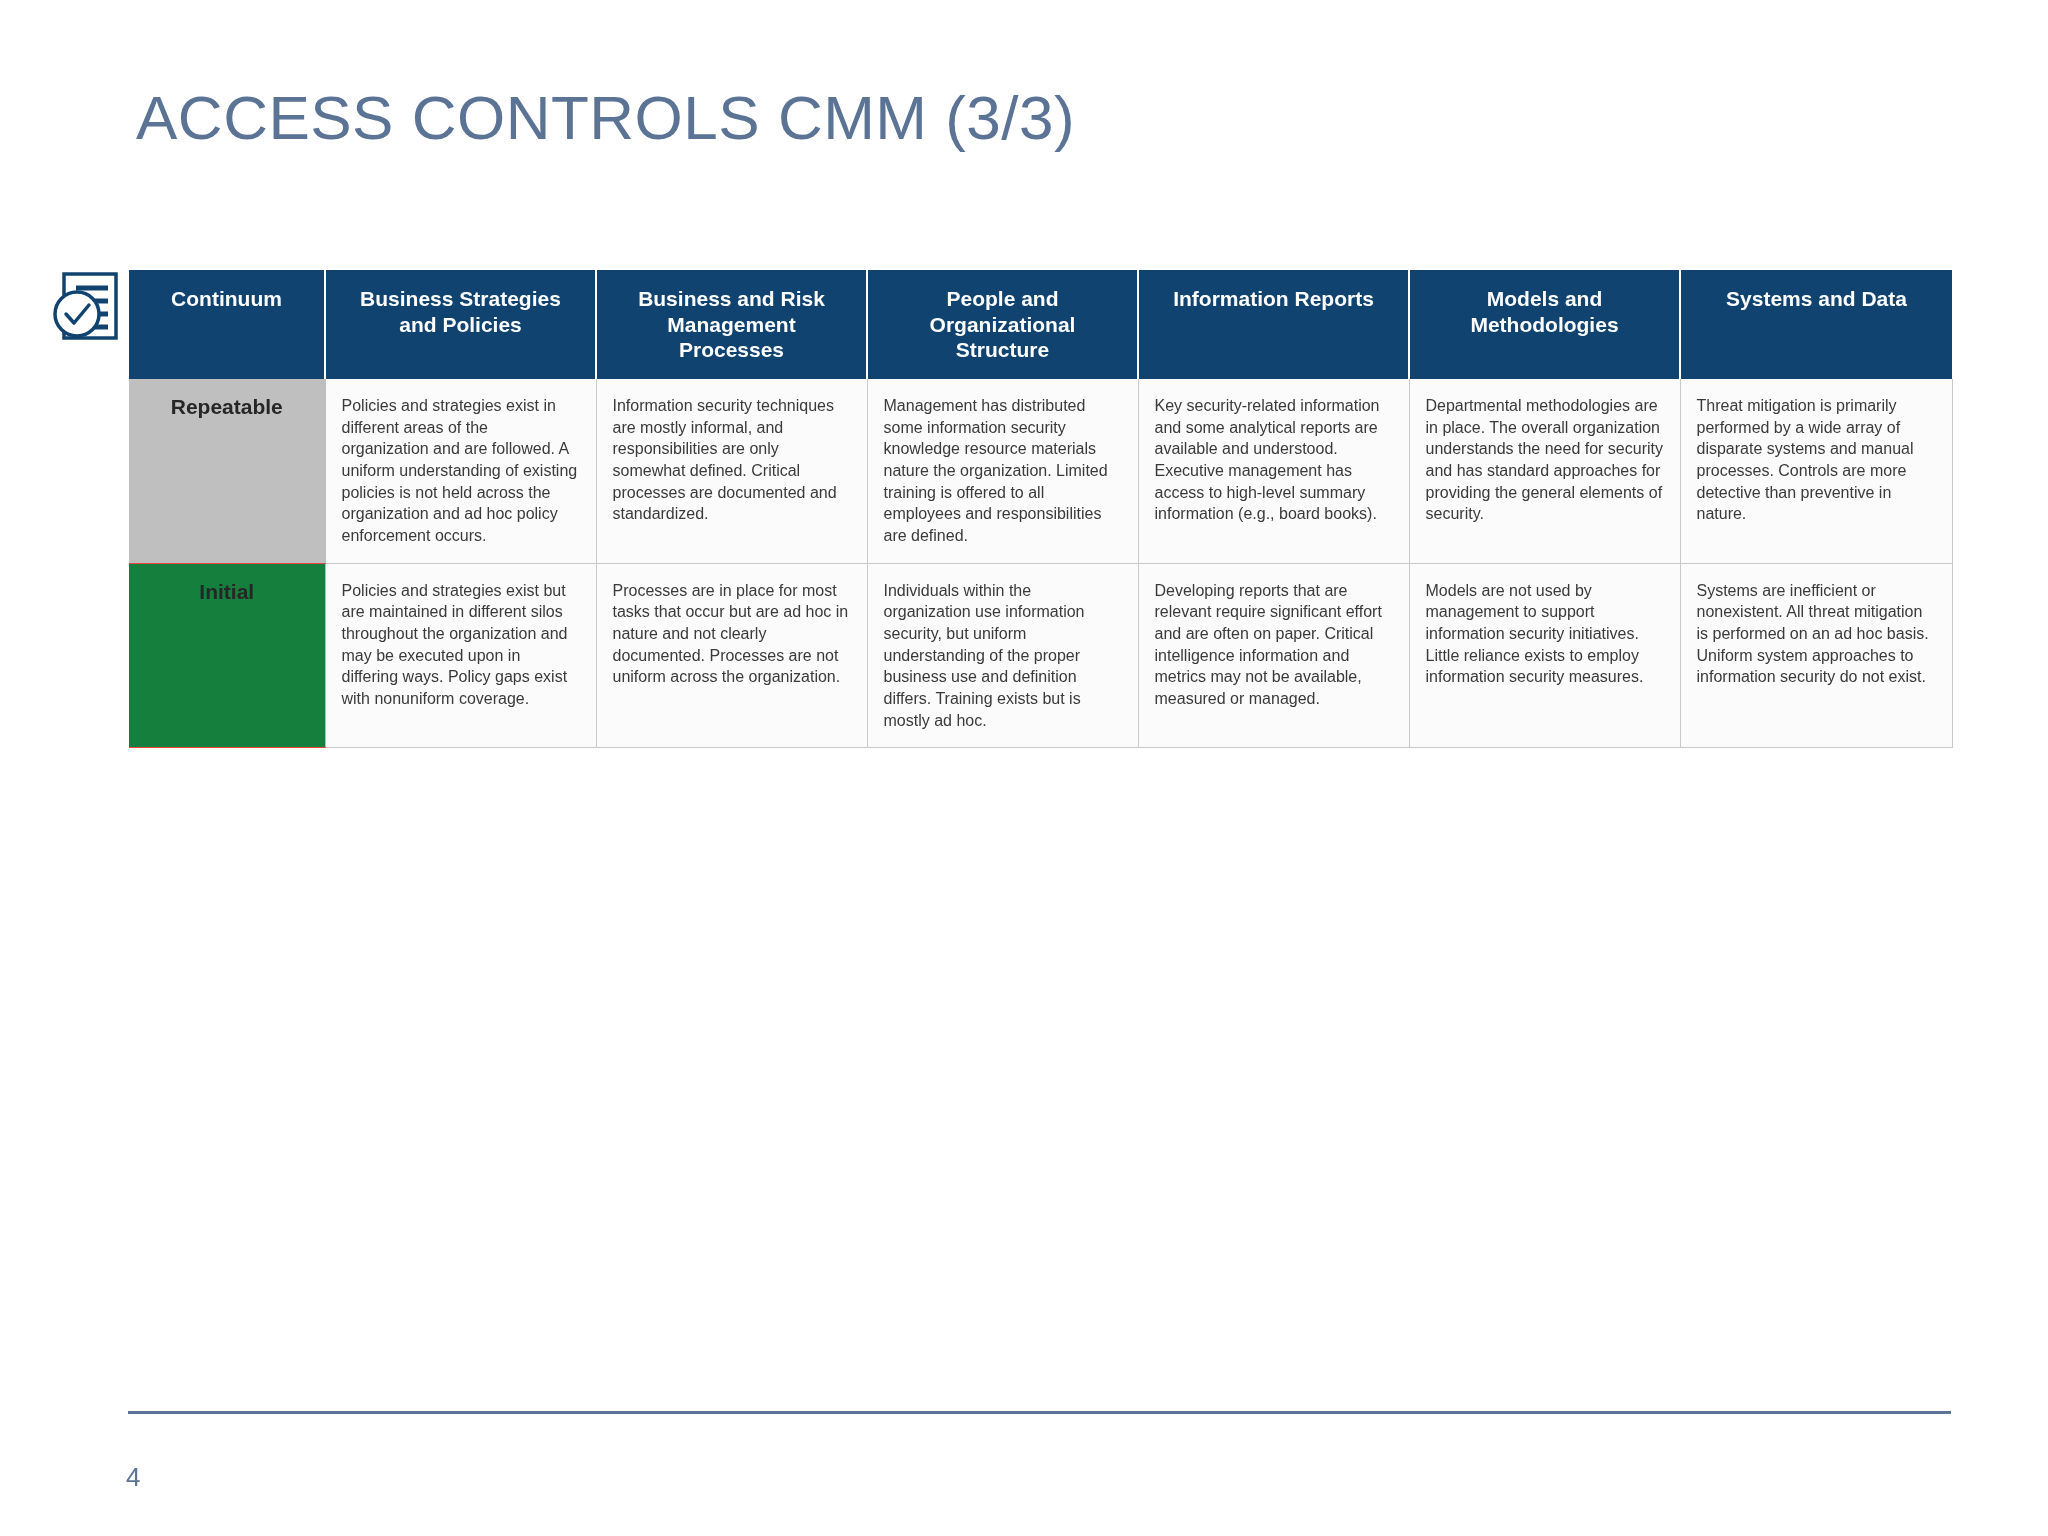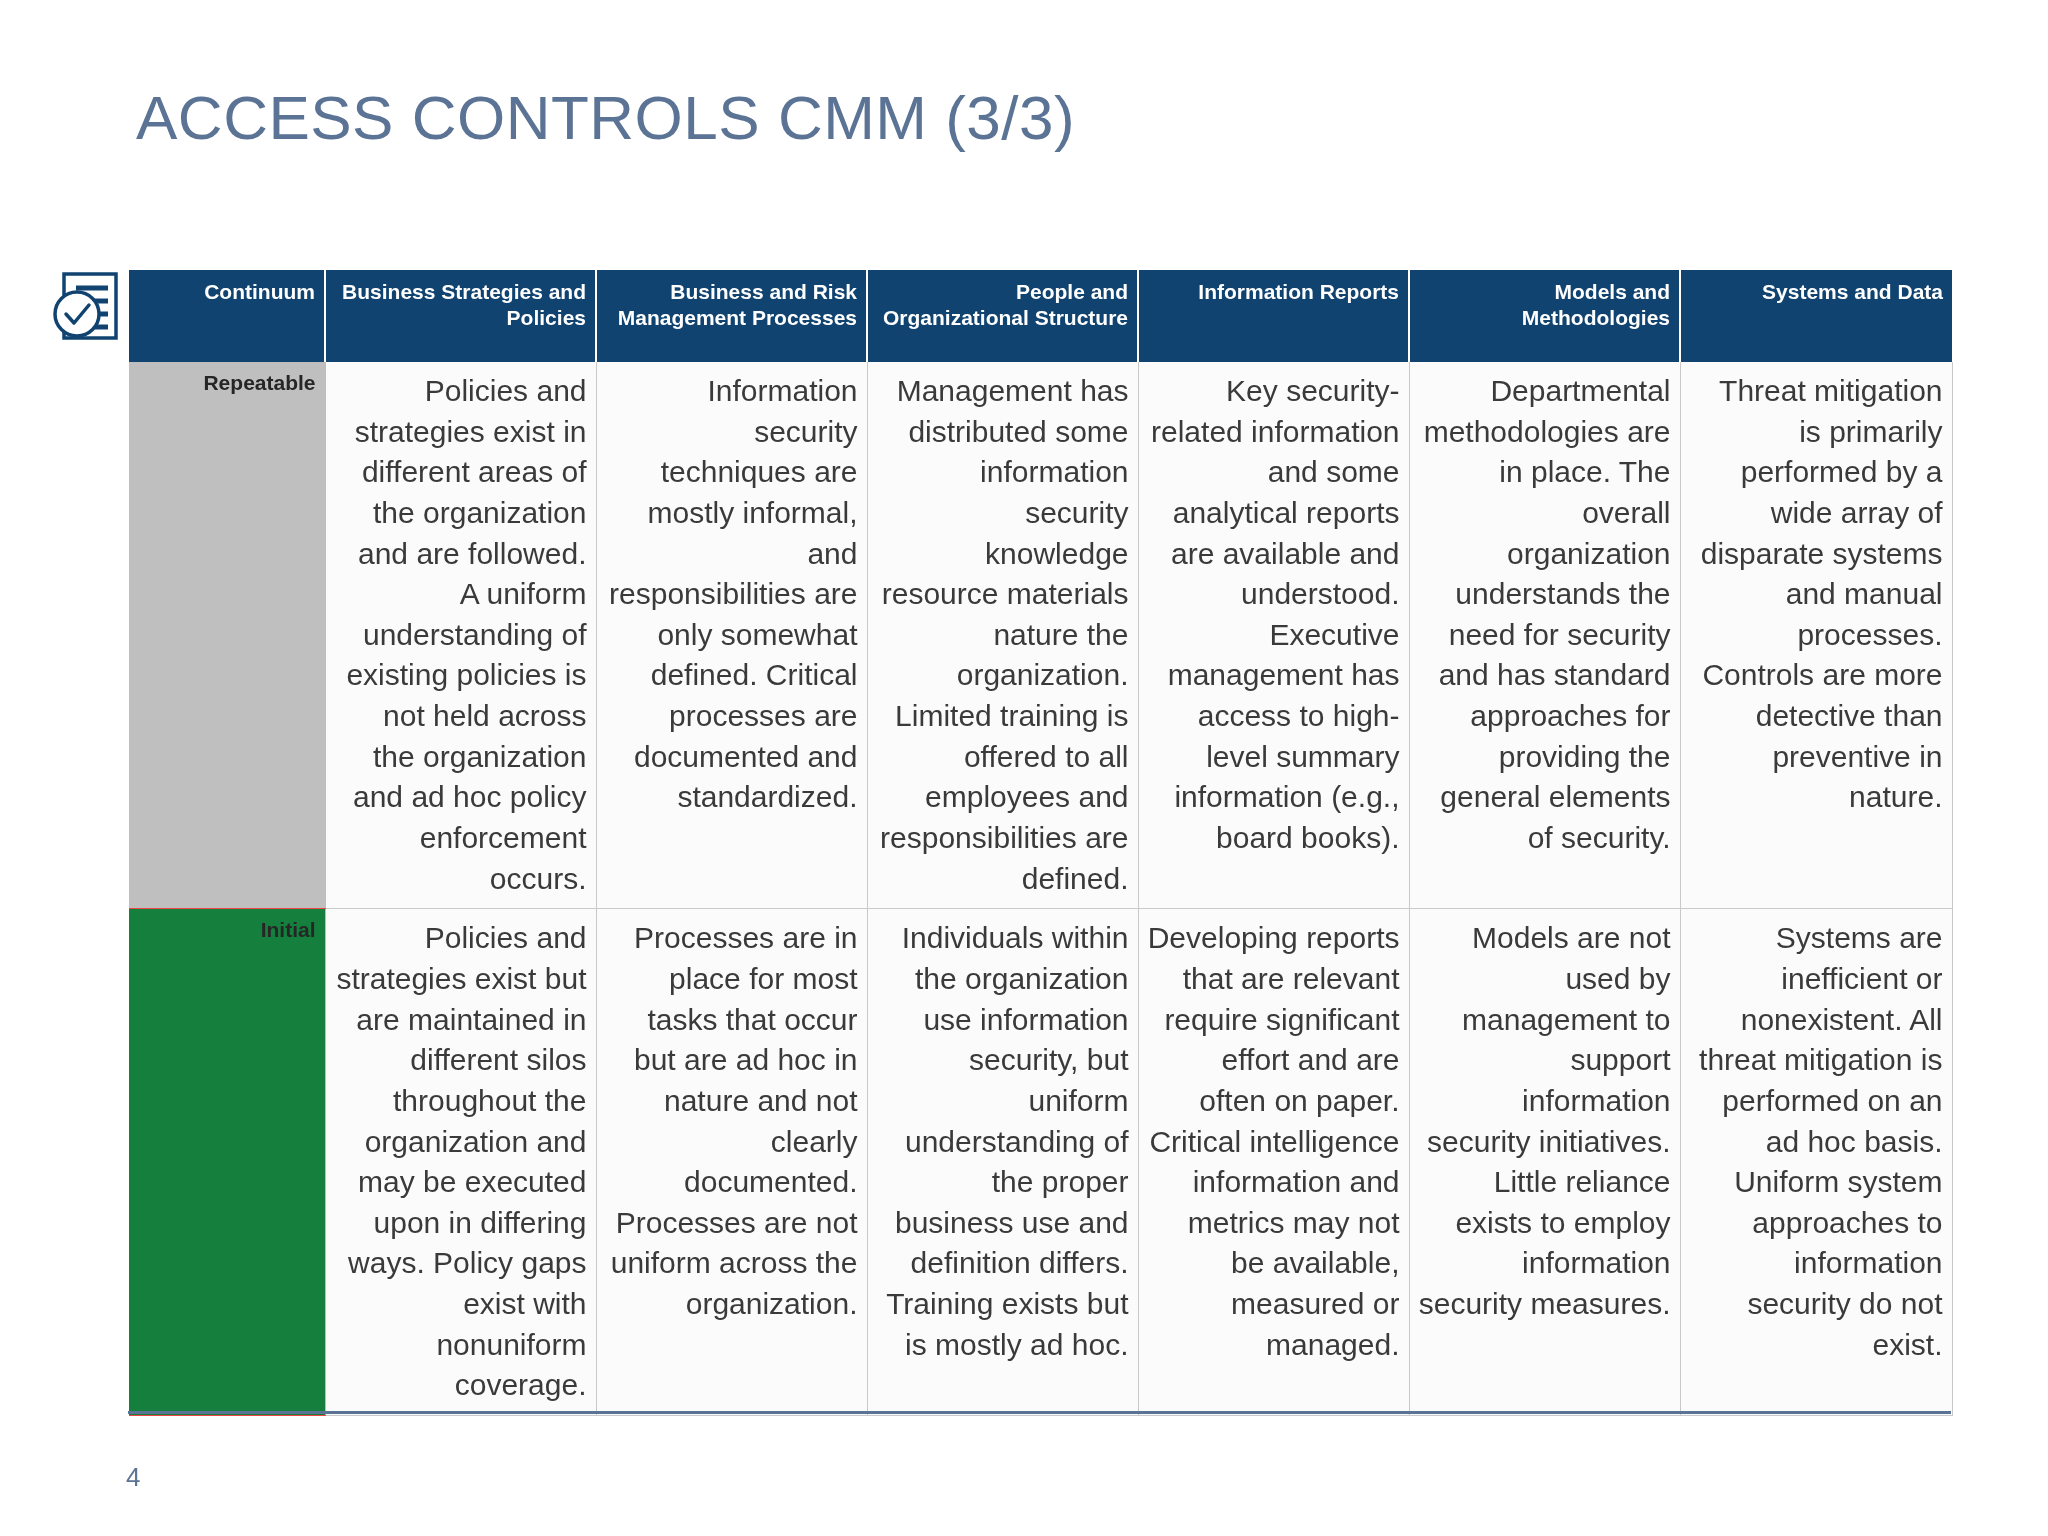--- a/index.html
+++ b/index.html
@@ -45,22 +45,21 @@
     width: 1822px;
   }
   table.cmm-table {
     border-collapse: collapse;
     table-layout: fixed;
     width: 1822px;
   }
   table.cmm-table th,
   table.cmm-table td {
     vertical-align: top;
-    padding: 9px;
-    text-align: right;
+    padding: 16px;
   }
 
   
   thead th {
     background: #114370;
     color: #ffffff;
     font-size: 21px;
     font-weight: bold;
     text-align: center;
     vertical-align: middle;
@@ -80,21 +79,21 @@
     vertical-align: middle;
     border-right: 1px solid #bdbdbd;
     border-bottom: 1px solid #ef4444;
   }
   tr.row-repeatable td.row-label { background: #bfbfbf; }
   tr.row-initial   td.row-label { background: #15803d; }
 
   
   td.body-cell {
     background: #fbfbfb;
-    font-size: 30px;
+    font-size: 16px;
     line-height: 1.355;
     color: #3a3a3a;
     padding: 12px 10px 14px 12px;
     border-right: 1px solid #c9c9c9;
     border-bottom: 1px solid #c9c9c9;
     margin-left: 6px;
   }
   td.body-cell:last-child { border-right: 1px solid #c9c9c9; }
 
   

